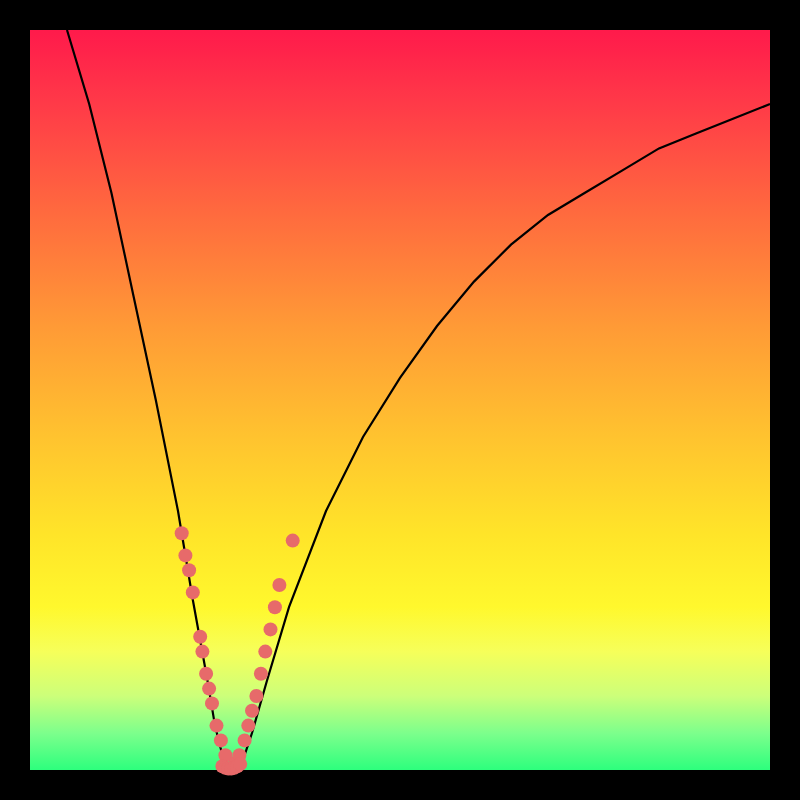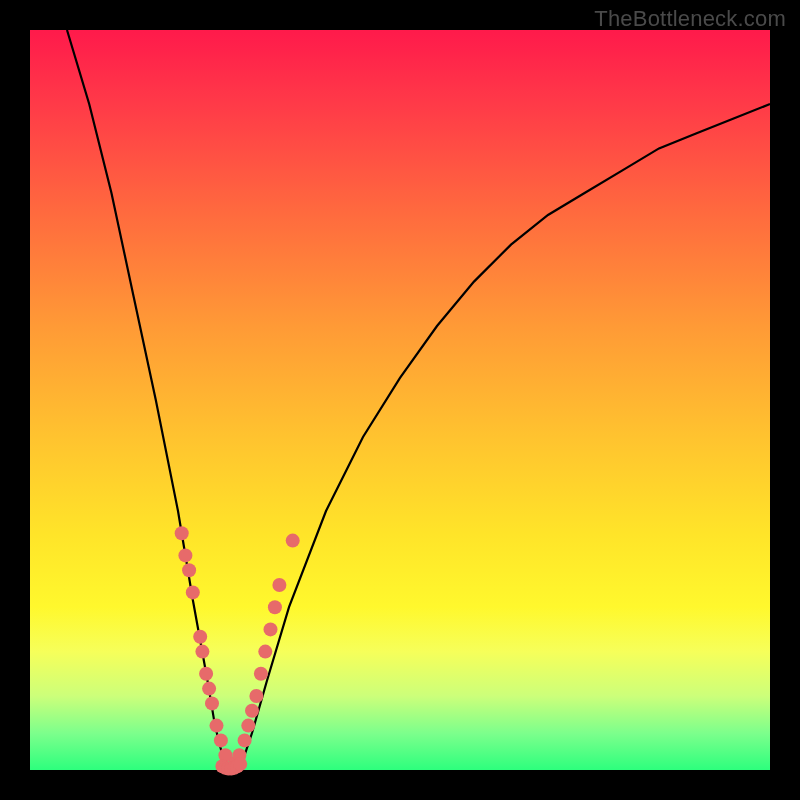--- a/index.html
+++ b/index.html
@@ -63,21 +63,20 @@
     fill: #e76a6a;
     stroke: none;
   }
 </style>
 </head>
 <body>
 
 <div class="frame">
   <div class="plot"></div>
 
-  <div class="watermark">TheBottleneck.com</div>
 
   <svg class="overlay" viewBox="0 0 740 740">
     <path id="curve-path" class="curve" d="M37.0 0.0 L59.2 74.0 L81.4 162.8 L103.6 266.4 L125.8 370.0 L148.0 481.0 L162.8 569.8 L177.6 651.2 L185.0 695.6 L192.4 725.2 L199.8 740.0 L207.2 740.0 L214.6 725.2 L222.0 703.0 L236.8 651.2 L259.0 577.2 L296.0 481.0 L333.0 407.0 L370.0 347.8 L407.0 296.0 L444.0 251.6 L481.0 214.6 L518.0 185.0 L555.0 162.8 L592.0 140.6 L629.0 118.4 L666.0 103.6 L703.0 88.8 L740.0 74.0"></path>
     <g id="marker-layer">
         <circle cx="151.7" cy="503.2" r="7" class="marker"></circle>
         <circle cx="155.4" cy="525.4" r="7" class="marker"></circle>
         <circle cx="159.1" cy="540.2" r="7" class="marker"></circle>
         <circle cx="162.8" cy="562.4" r="7" class="marker"></circle>
         <circle cx="170.2" cy="606.8" r="7" class="marker"></circle>
         <circle cx="172.4" cy="621.6" r="7" class="marker"></circle>

